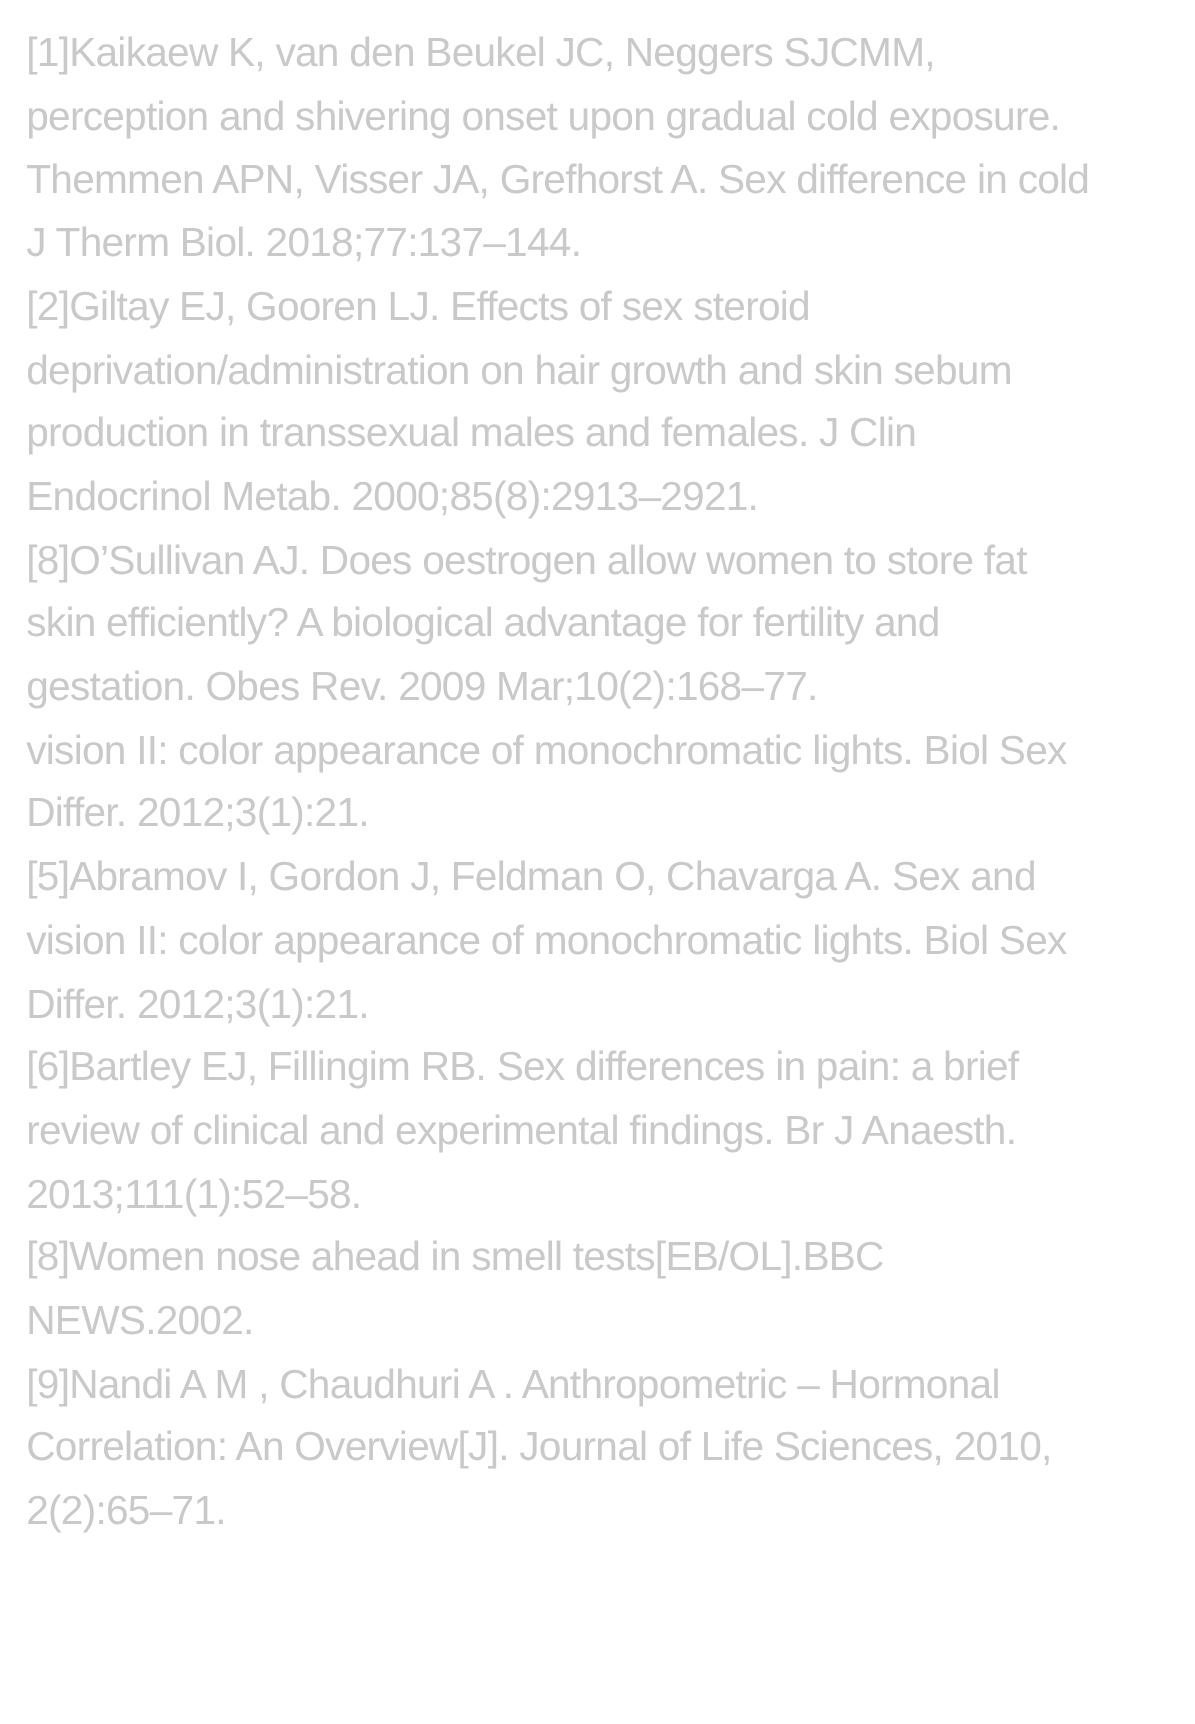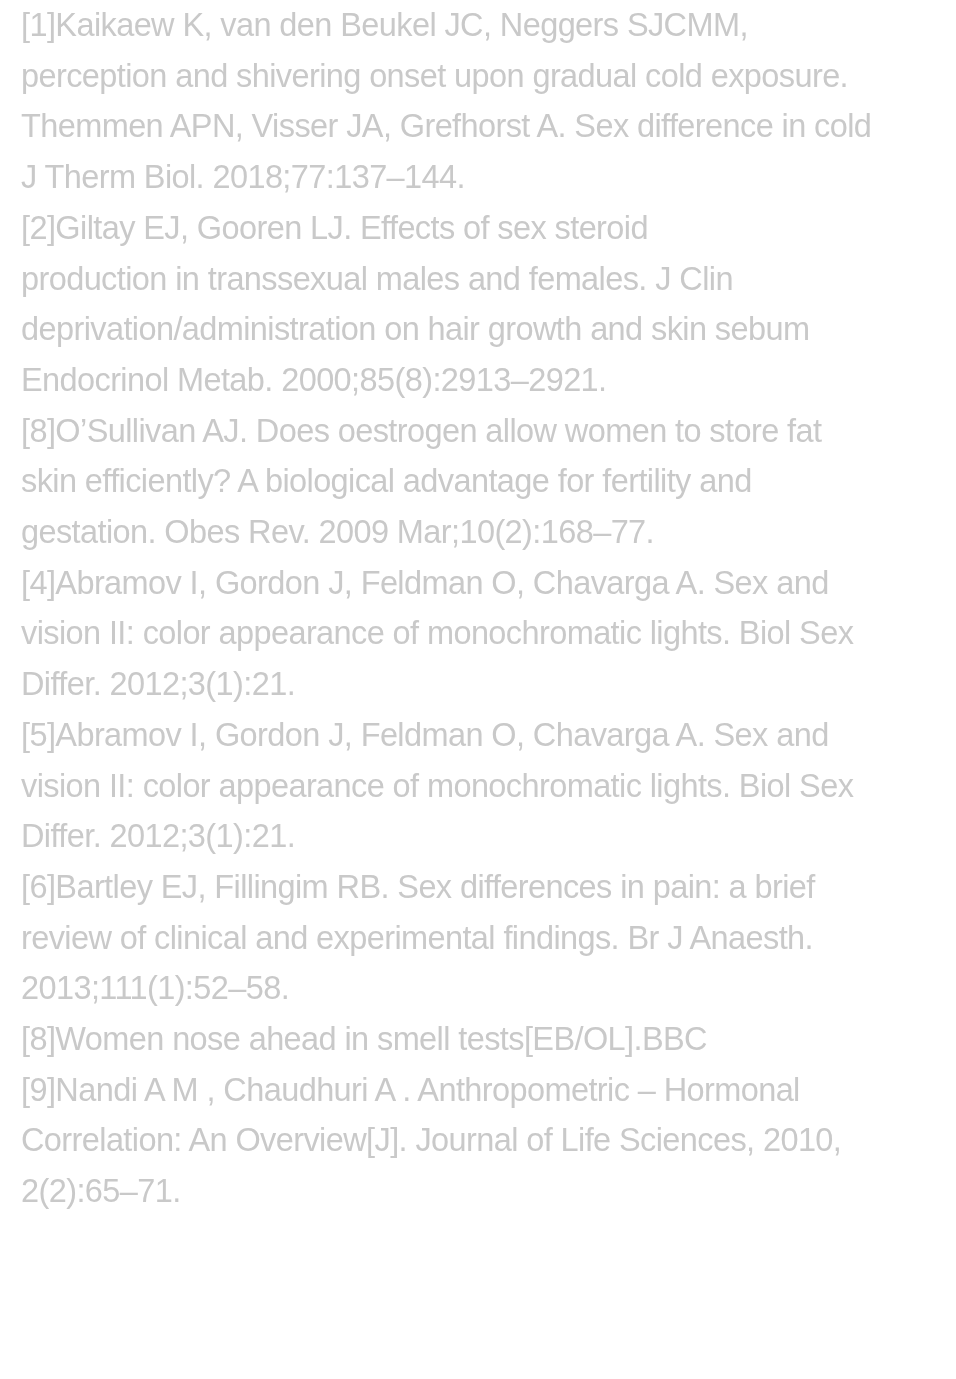--- a/index.html
+++ b/index.html
@@ -10,21 +10,21 @@
   body {
     width: 956px;
     height: 1379px;
     overflow: hidden;
     font-family: "Liberation Sans", "DejaVu Sans", sans-serif;
   }
   .page {
     box-sizing: border-box;
     width: 956px;
     height: 1379px;
-    padding: 0 30px 0 21px;
+    padding: 17px 30px 0 21px;
   }
   .references {
     color: #c9c9c9;
     font-size: 32.5px;
     font-weight: 300;
     letter-spacing: -0.6px;
   }
   .reference {
     margin: 0;
   }
@@ -39,46 +39,46 @@
 <div class="page">
   <div class="references">
       <div class="reference">
         <div class="ref-line">[1]Kaikaew K, van den Beukel JC, Neggers SJCMM,</div>
         <div class="ref-line">perception and shivering onset upon gradual cold exposure.</div>
         <div class="ref-line">Themmen APN, Visser JA, Grefhorst A. Sex difference in cold</div>
         <div class="ref-line">J Therm Biol. 2018;77:137–144.</div>
       </div>
       <div class="reference">
         <div class="ref-line">[2]Giltay EJ, Gooren LJ. Effects of sex steroid</div>
+        <div class="ref-line">deprivation/administration on hair growth and skin sebum</div>
         <div class="ref-line">production in transsexual males and females. J Clin</div>
-        <div class="ref-line">deprivation/administration on hair growth and skin sebum</div>
         <div class="ref-line">Endocrinol Metab. 2000;85(8):2913–2921.</div>
       </div>
       <div class="reference">
         <div class="ref-line">[8]O’Sullivan AJ. Does oestrogen allow women to store fat</div>
         <div class="ref-line">skin efficiently? A biological advantage for fertility and</div>
         <div class="ref-line">gestation. Obes Rev. 2009 Mar;10(2):168–77.</div>
       </div>
       <div class="reference">
-        <div class="ref-line">[4]Abramov I, Gordon J, Feldman O, Chavarga A. Sex and</div>
         <div class="ref-line">vision II: color appearance of monochromatic lights. Biol Sex</div>
         <div class="ref-line">Differ. 2012;3(1):21.</div>
       </div>
       <div class="reference">
         <div class="ref-line">[5]Abramov I, Gordon J, Feldman O, Chavarga A. Sex and</div>
         <div class="ref-line">vision II: color appearance of monochromatic lights. Biol Sex</div>
         <div class="ref-line">Differ. 2012;3(1):21.</div>
       </div>
       <div class="reference">
         <div class="ref-line">[6]Bartley EJ, Fillingim RB. Sex differences in pain: a brief</div>
         <div class="ref-line">review of clinical and experimental findings. Br J Anaesth.</div>
         <div class="ref-line">2013;111(1):52–58.</div>
       </div>
       <div class="reference">
         <div class="ref-line">[8]Women nose ahead in smell tests[EB/OL].BBC</div>
+        <div class="ref-line">NEWS.2002.</div>
       </div>
       <div class="reference">
         <div class="ref-line">[9]Nandi A M ,  Chaudhuri A . Anthropometric – Hormonal</div>
         <div class="ref-line">Correlation: An Overview[J]. Journal of Life Sciences, 2010,</div>
         <div class="ref-line">2(2):65–71.</div>
       </div>
     </div>
 </div>
 
 </body></html>

